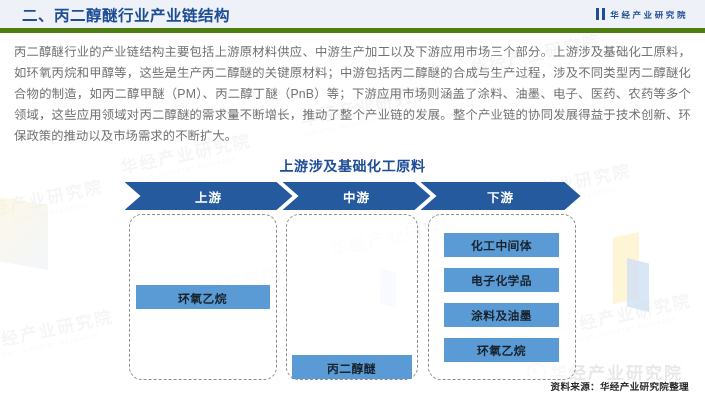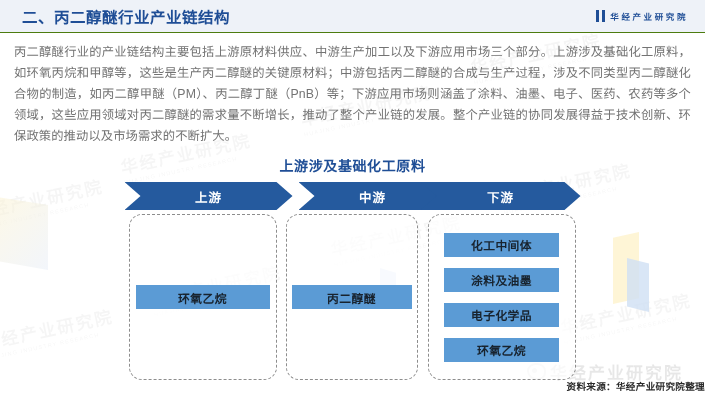--- a/index.html
+++ b/index.html
@@ -91,21 +91,21 @@
   .header {
     position: relative;
     z-index: 3;
     height: 33px;
     background: #eef2f8;
     display: flex;
     align-items: center;
     justify-content: space-between;
     padding: 0 17px 0 22px;
     box-sizing: border-box;
-    border-bottom: 1px solid #4d7c0f;
+    border-bottom: 5px solid #4d7c0f;
   }
   .header-title {
     font-size: 15.5px;
     font-weight: 700;
     color: #1f4e96;
     letter-spacing: .5px;
   }
   .brand {
     display: flex;
     align-items: center;
@@ -183,21 +183,21 @@
     display: flex;
     align-items: center;
     justify-content: center;
     color: #ffffff;
     font-size: 12.5px;
     font-weight: 700;
     letter-spacing: 1px;
     clip-path: polygon(0 0, calc(100% - 16px) 0, 100% 50%, calc(100% - 16px) 100%, 0 100%, 16px 50%);
   }
   .chev-1 { left: 2px;   width: 168px; }
-  .chev-2 { left: 176px; width: 148px; }
+  .chev-2 { left: 160px; width: 148px; }
   .chev-3 { left: 298px; width: 160px; }
 
   
   .panels {
     position: absolute;
     left: 0;
     top: 32px;
     width: 460px;
     height: 168px;
   }
@@ -211,42 +211,42 @@
     box-sizing: border-box;
     display: flex;
     flex-direction: column;
     align-items: center;
   }
   .panel-upstream   { left: 6px;   width: 148px; }
   .panel-midstream  { left: 163px; width: 132px; }
   .panel-downstream { left: 305px; width: 148px; }
 
   .panel-upstream  { justify-content: center; gap: 21px; }
-  .panel-midstream { justify-content: center; }
+  .panel-midstream { justify-content: flex-end; }
   .panel-downstream{ justify-content: center; gap: 11px; }
 
   .node {
     width: 134px;
     height: 24px;
     background: #5b9bd5;
     color: #18232e;
     font-size: 11.8px;
     font-weight: 700;
     display: flex;
     align-items: center;
     justify-content: center;
     letter-spacing: .4px;
   }
   .panel-midstream .node { width: 120px; }
   .panel-downstream .node { width: 115px; }
 
   
   .footer {
     position: absolute;
-    right: 0;
+    right: 16px;
     bottom: 7px;
     z-index: 3;
     font-size: 9.6px;
     color: #2b2b2b;
     font-weight: 700;
     letter-spacing: .3px;
   }
   .footer-wm {
     position: absolute;
     right: 22px;
@@ -349,22 +349,22 @@
       <div class="panel panel-upstream">
         <div class="node">环氧乙烷</div>
       </div>
 
       <div class="panel panel-midstream">
         <div class="node">丙二醇醚</div>
       </div>
 
       <div class="panel panel-downstream">
         <div class="node">化工中间体</div>
+        <div class="node">电子化学品</div>
         <div class="node">涂料及油墨</div>
-        <div class="node">电子化学品</div>
         <div class="node">环氧乙烷</div>
       </div>
 
     </div>
   </div>
 </div>
 
 <div class="footer-wm">
   <span class="weibo-eye"></span>
   <span>华经产业研究院</span>

